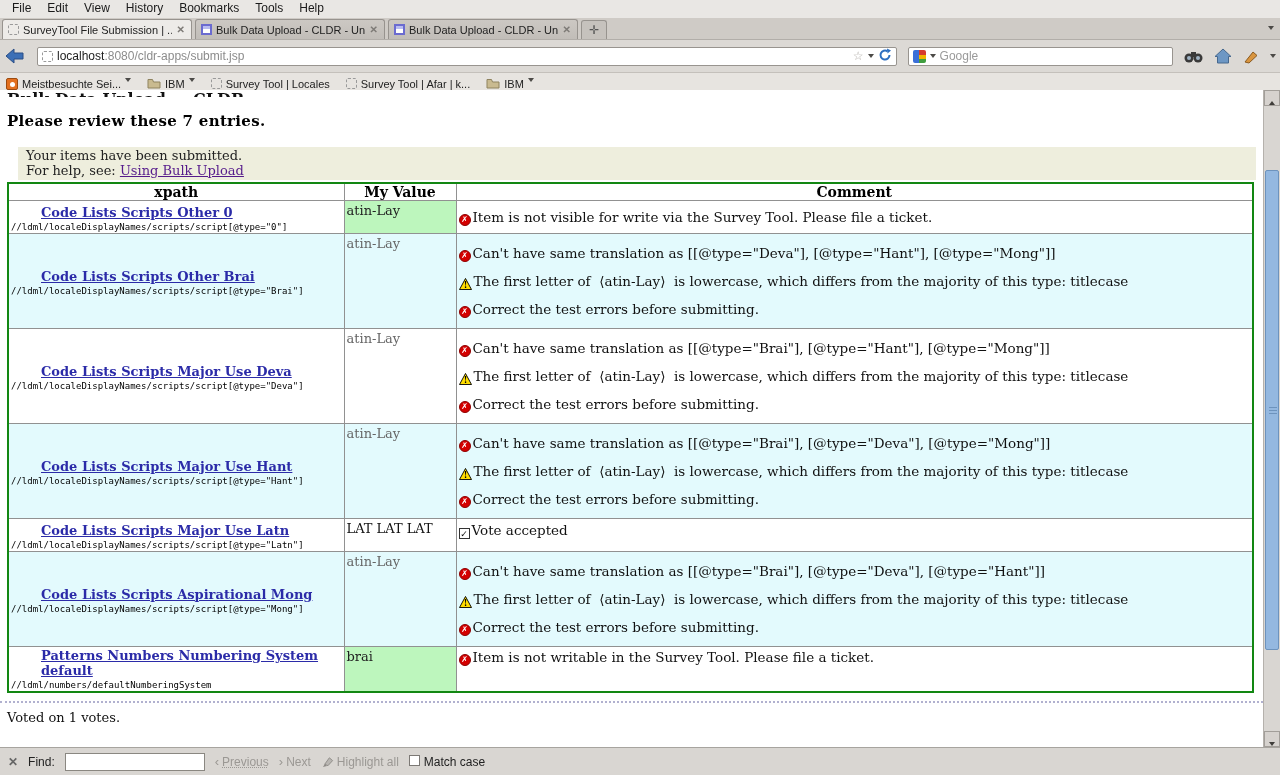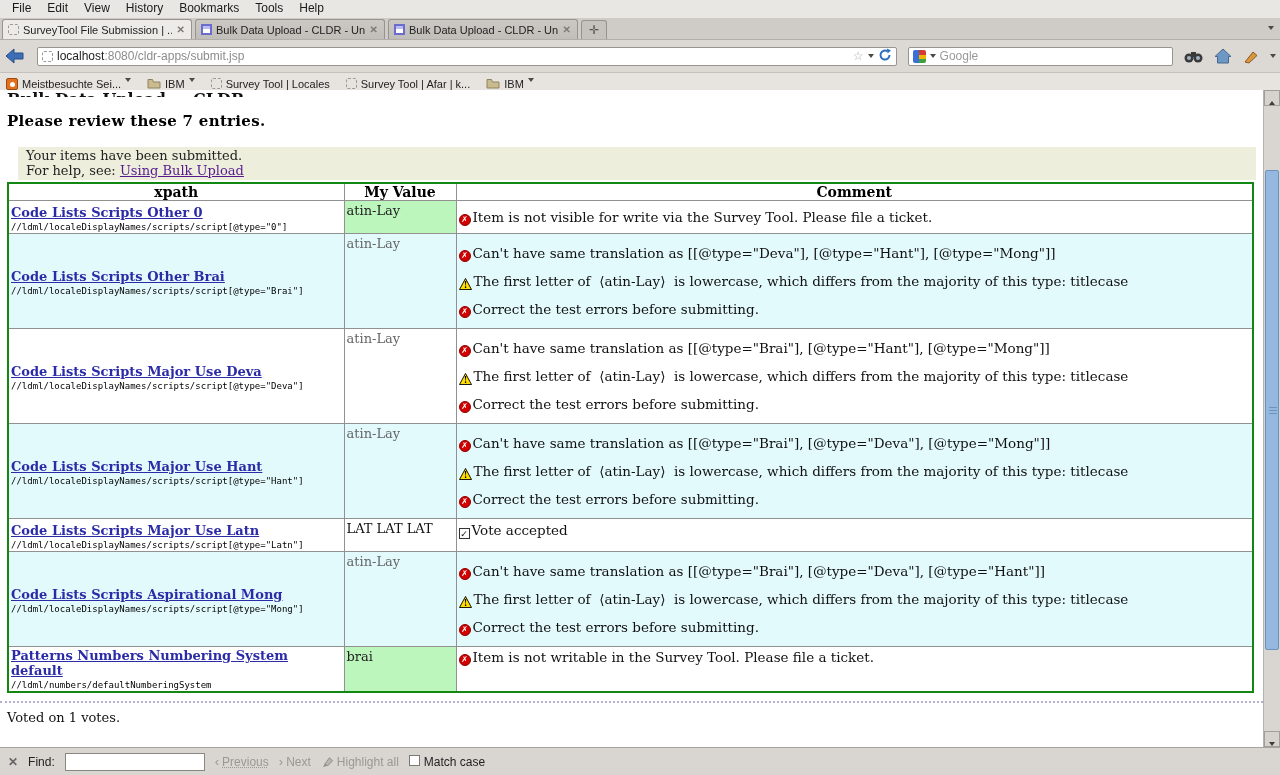--- a/index.html
+++ b/index.html
@@ -84,21 +84,21 @@
   }
   .notice a { color:#551a8b; text-decoration:underline; }
   table.review {
     margin-left:7px; margin-top:2px; border-collapse:collapse; table-layout:fixed;
     width:1247px; border:2px solid #128712;
   }
   table.review th, table.review td { border:1px solid #919191; }
   th.hdr { font-size:14px; font-weight:bold; text-align:center; background:#fff; height:17px; padding:0; }
   tr.alt { background:#e3fafd; }
   td.c-xpath { vertical-align:middle; padding:1px 2px; }
-  .xlink { font-size:13px; font-weight:bold; color:#2b2ba8; text-decoration:underline; display:inline-block; }
+  .xlink { font-size:13px; font-weight:bold; color:#2b2ba8; text-decoration:underline; display:inline-block;margin-left:30px; }
   .xcode { font-family:"DejaVu Sans Mono", monospace; font-size:9px; color:#000; margin-top:1px; }
   td.c-val { vertical-align:top; padding:2px 2px 0; font-size:13px; color:#666; }
   td.c-val.hl { background:#bdf6bd; color:#222; }
   td.c-com { vertical-align:middle; padding:0 2px; }
   .cline { display:flex; align-items:flex-end; font-size:13.5px; line-height:18px; color:#111; }
   .row-tall .cline { margin:10px 0; }
   .ic { display:inline-block; flex:none; margin-right:2px; }
   .ic-err { width:12px; height:12px; border-radius:50%; background:#d40000; border:1px solid #8e0000;
             color:#fff; font:bold 8px/10px "DejaVu Sans", sans-serif; text-align:center; }
   .ic-err::before { content:"\2717"; }

